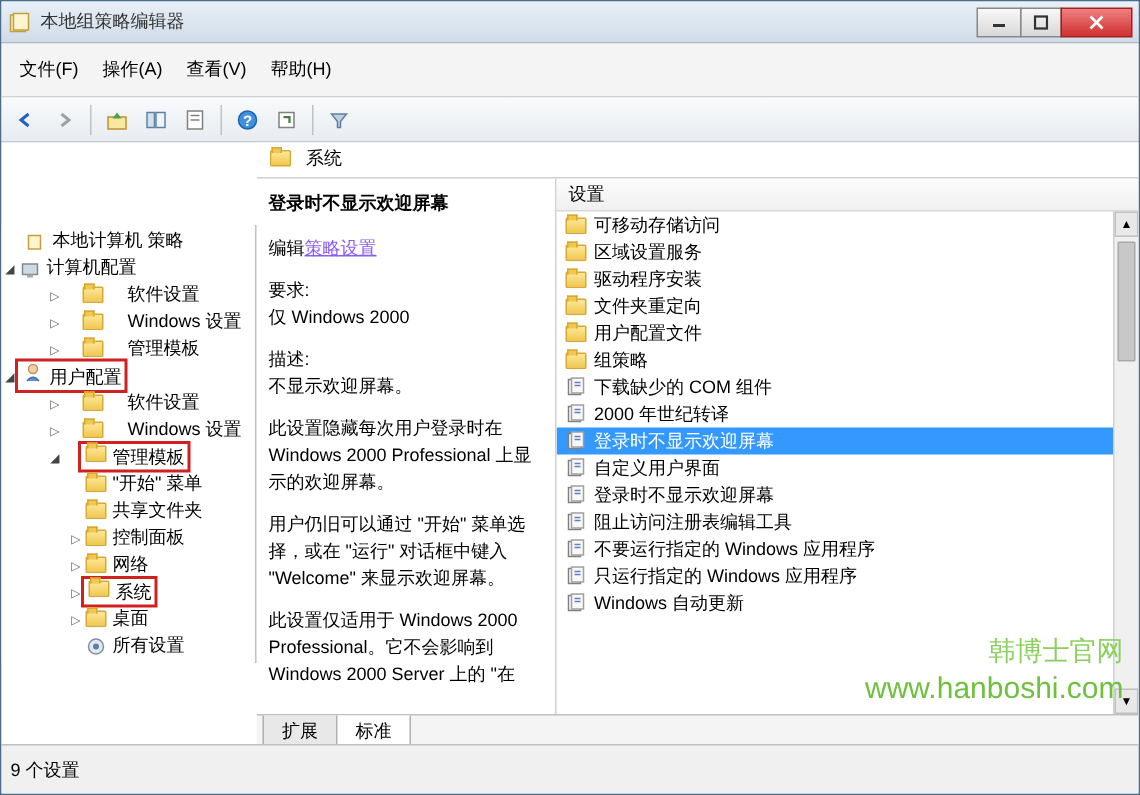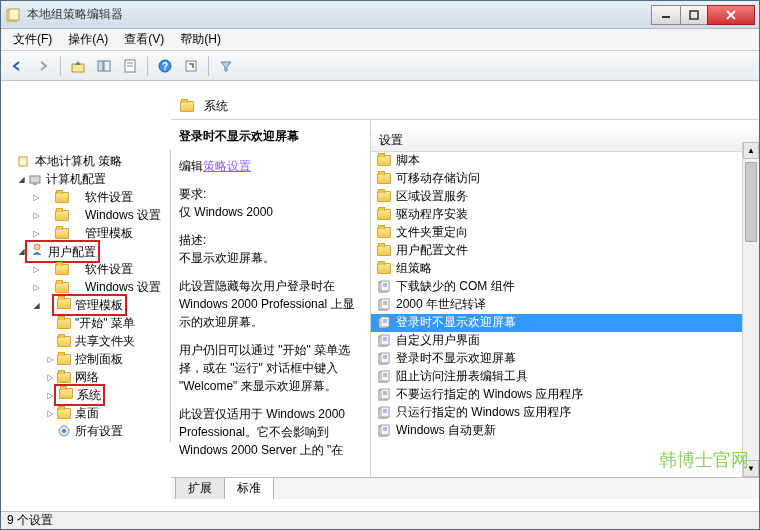--- a/index.html
+++ b/index.html
@@ -9,65 +9,65 @@
 
 .titlebar { height: 28px; background: linear-gradient(#e8f0f8, #d0dce8); display: flex; align-items: center; padding: 0 4px; border-bottom: 1px solid #b0b8c0; }
 .titlebar-icon { width: 16px; height: 16px; margin-right: 6px; }
 .titlebar-text { flex: 1; color: #333; font-size: 12px; }
 .titlebar-btns { display: flex; gap: 0; }
 .win-btn { width: 30px; height: 20px; border: 1px solid #888; background: linear-gradient(#f8f8f8, #d8d8d8); display: flex; align-items: center; justify-content: center; font-size: 10px; }
 .win-btn.min { border-radius: 0; }
 .win-btn.max { margin-left: -1px; width: 28px; }
 .win-btn.close { background: linear-gradient(#f08080, #d03030); color: #fff; width: 48px; margin-left: -1px; border-color: #a02020; }
 
-.menubar { height: 22px; background: #f4f4f4; display: flex; align-items: center; padding: 0 4px; border-bottom: 1px solid #d0d0d0; }
+.menubar { height: 36px; background: #f4f4f4; display: flex; align-items: center; padding: 0 4px; border-bottom: 1px solid #d0d0d0; }
 .menu-item { padding: 2px 8px; cursor: default; }
 
 .toolbar { height: 30px; background: linear-gradient(#f8fafc, #e8ecf0); display: flex; align-items: center; padding: 0 4px; border-bottom: 1px solid #c0c8d0; gap: 2px; }
 .tb-sep { width: 1px; height: 20px; background: #c0c0c0; margin: 0 3px; }
 .tb-btn { width: 24px; height: 24px; display: flex; align-items: center; justify-content: center; border: 1px solid transparent; }
 
 .content { flex: 1; display: flex; background: #fff; overflow: hidden; align-items: center; }
 
 .tree-panel { width: 170px; border-right: 1px solid #c0c0c0; overflow: hidden; padding: 2px 0; background: #fff; }
 .tree-node { display: flex; align-items: center; height: 18px; padding-left: 4px; white-space: nowrap; cursor: default; }
 .tree-arrow { width: 11px; font-size: 9px; color: #666; text-align: center; }
 .tree-arrow.open::before { content: "◢"; font-size: 8px; color: #444; }
 .tree-arrow.closed::before { content: "▷"; font-size: 8px; }
 .tree-icon { width: 16px; height: 14px; margin: 0 3px 0 0; display: inline-flex; align-items: center; justify-content: center; }
 .folder-ic { width: 14px; height: 11px; background: linear-gradient(#fce79a, #f0c850); border: 1px solid #d8a830; border-radius: 1px; position: relative; }
 .folder-ic::before { content: ""; position: absolute; top: -3px; left: 0; width: 5px; height: 3px; background: #f0c850; border: 1px solid #d8a830; border-bottom: none; }
 .hl { border: 2px solid #d02020; padding: 0 2px; margin-left: -2px; }
-.indent1 { padding-left: 15px; }
+.indent1 { padding-left: 0; }
 .indent2 { padding-left: 30px; gap: 12px; }
 .indent3 { padding-left: 44px; }
 
 .right-panel { flex: 1; display: flex; flex-direction: column; overflow: hidden; }
 .right-header { height: 26px; background: #fff; border-bottom: 1px solid #d0d0d0; display: flex; align-items: center; padding: 0 8px; gap: 6px; }
 .right-body { flex: 1; display: flex; overflow: hidden; }
 .desc-panel { width: 200px; border-right: 1px solid #d0d0d0; padding: 8px; overflow: hidden; position: relative; }
 .desc-panel h4 { font-size: 12px; font-weight: bold; margin-bottom: 12px; }
 .desc-panel p { margin-bottom: 10px; line-height: 1.5; }
 .desc-panel a { color: #8b5cf6; text-decoration: underline; }
 
 .list-panel { flex: 1; display: flex; flex-direction: column; overflow: hidden; position: relative; }
-.list-header { height: 22px; border-bottom: 1px solid #d8d8d8; background: linear-gradient(#fcfcfc, #f0f0f0); display: flex; align-items: center; padding: 0 8px; font-size: 12px; margin-top: 10px; }
+.list-header { height: 22px; border-bottom: 1px solid #d8d8d8; background: linear-gradient(#fcfcfc, #f0f0f0); display: flex; align-items: center; padding: 0 8px; font-size: 12px; }
 .list-body { flex: 1; overflow-y: hidden; }
 .list-row { height: 18px; display: flex; align-items: center; padding: 0 6px; gap: 5px; cursor: default; }
 .list-row.sel { background: #3399ff; color: #fff; }
 .setting-ic { width: 14px; height: 14px; display: inline-flex; align-items: center; justify-content: center; }
 .scrollbar-v { position: absolute; right: 0; top: 22px; bottom: 0; width: 17px; background: #f0f0f0; border-left: 1px solid #d0d0d0; }
 .scroll-thumb { position: absolute; left: 2px; right: 2px; top: 20px; height: 80px; background: #c8c8c8; border: 1px solid #a8a8a8; border-radius: 1px; }
 .scroll-btn { position: absolute; left: 0; right: 0; height: 17px; background: #e8e8e8; border: 1px solid #c0c0c0; display: flex; align-items: center; justify-content: center; font-size: 8px; }
 
 .tabs-bottom { height: 22px; border-top: 1px solid #c0c0c0; display: flex; align-items: flex-start; padding-left: 4px; background: #f4f4f4; }
 .tab-b { padding: 2px 12px; border: 1px solid #b0b0b0; border-top: none; background: #fff; margin-right: -1px; font-size: 12px; cursor: default; }
 .tab-b.inactive { background: #e8e8e8; }
 
-.statusbar { height: 18px; border-top: 1px solid #c0c0c0; background: #f0f0f0; display: flex; align-items: center; padding: 0 6px; }
+.statusbar { height: 33px; border-top: 1px solid #c0c0c0; background: #f0f0f0; display: flex; align-items: center; padding: 0 6px; }
 
 .watermark { position: absolute; right: 10px; bottom: 4px; color: #8dd060; font-size: 18px; font-family: Arial; text-align: right; line-height: 1.3; z-index: 100; pointer-events: none; }
 .watermark .line2 { color: #70c040; font-size: 20px; }
 </style>
 </head>
 <body>
 
 <div class="window">
   <div class="titlebar">
     <span class="titlebar-icon">
@@ -298,26 +298,20 @@
           <p>用户仍旧可以通过 "开始" 菜单选择，或在 "运行" 对话框中键入 "Welcome" 来显示欢迎屏幕。</p>
           <p>此设置仅适用于 Windows 2000 Professional。它不会影响到 Windows 2000 Server 上的 "在</p>
         </div>
         <div class="list-panel">
           <div class="list-header">设置</div>
           <div class="list-body" id="list-body">
               <div class="list-row">
                 <span class="setting-ic">
                   <span class="folder-ic"></span>
                 </span>
-                <span>脚本</span>
-              </div>
-              <div class="list-row">
-                <span class="setting-ic">
-                  <span class="folder-ic"></span>
-                </span>
                 <span>可移动存储访问</span>
               </div>
               <div class="list-row">
                 <span class="setting-ic">
                   <span class="folder-ic"></span>
                 </span>
                 <span>区域设置服务</span>
               </div>
               <div class="list-row">
                 <span class="setting-ic">
@@ -443,20 +437,21 @@
                 <span>Windows 自动更新</span>
               </div>
             </div>
           <div class="scrollbar-v">
             <div class="scroll-btn" style="top:0">▲</div>
             <div class="scroll-thumb"></div>
             <div class="scroll-btn" style="bottom:0">▼</div>
           </div>
           <div class="watermark">
             <div>韩博士官网</div>
+            <div class="line2">www.hanboshi.com</div>
           </div>
         </div>
       </div>
       <div class="tabs-bottom">
         <div class="tab-b inactive">扩展</div>
         <div class="tab-b">标准</div>
       </div>
     </div>
   </div>
 

